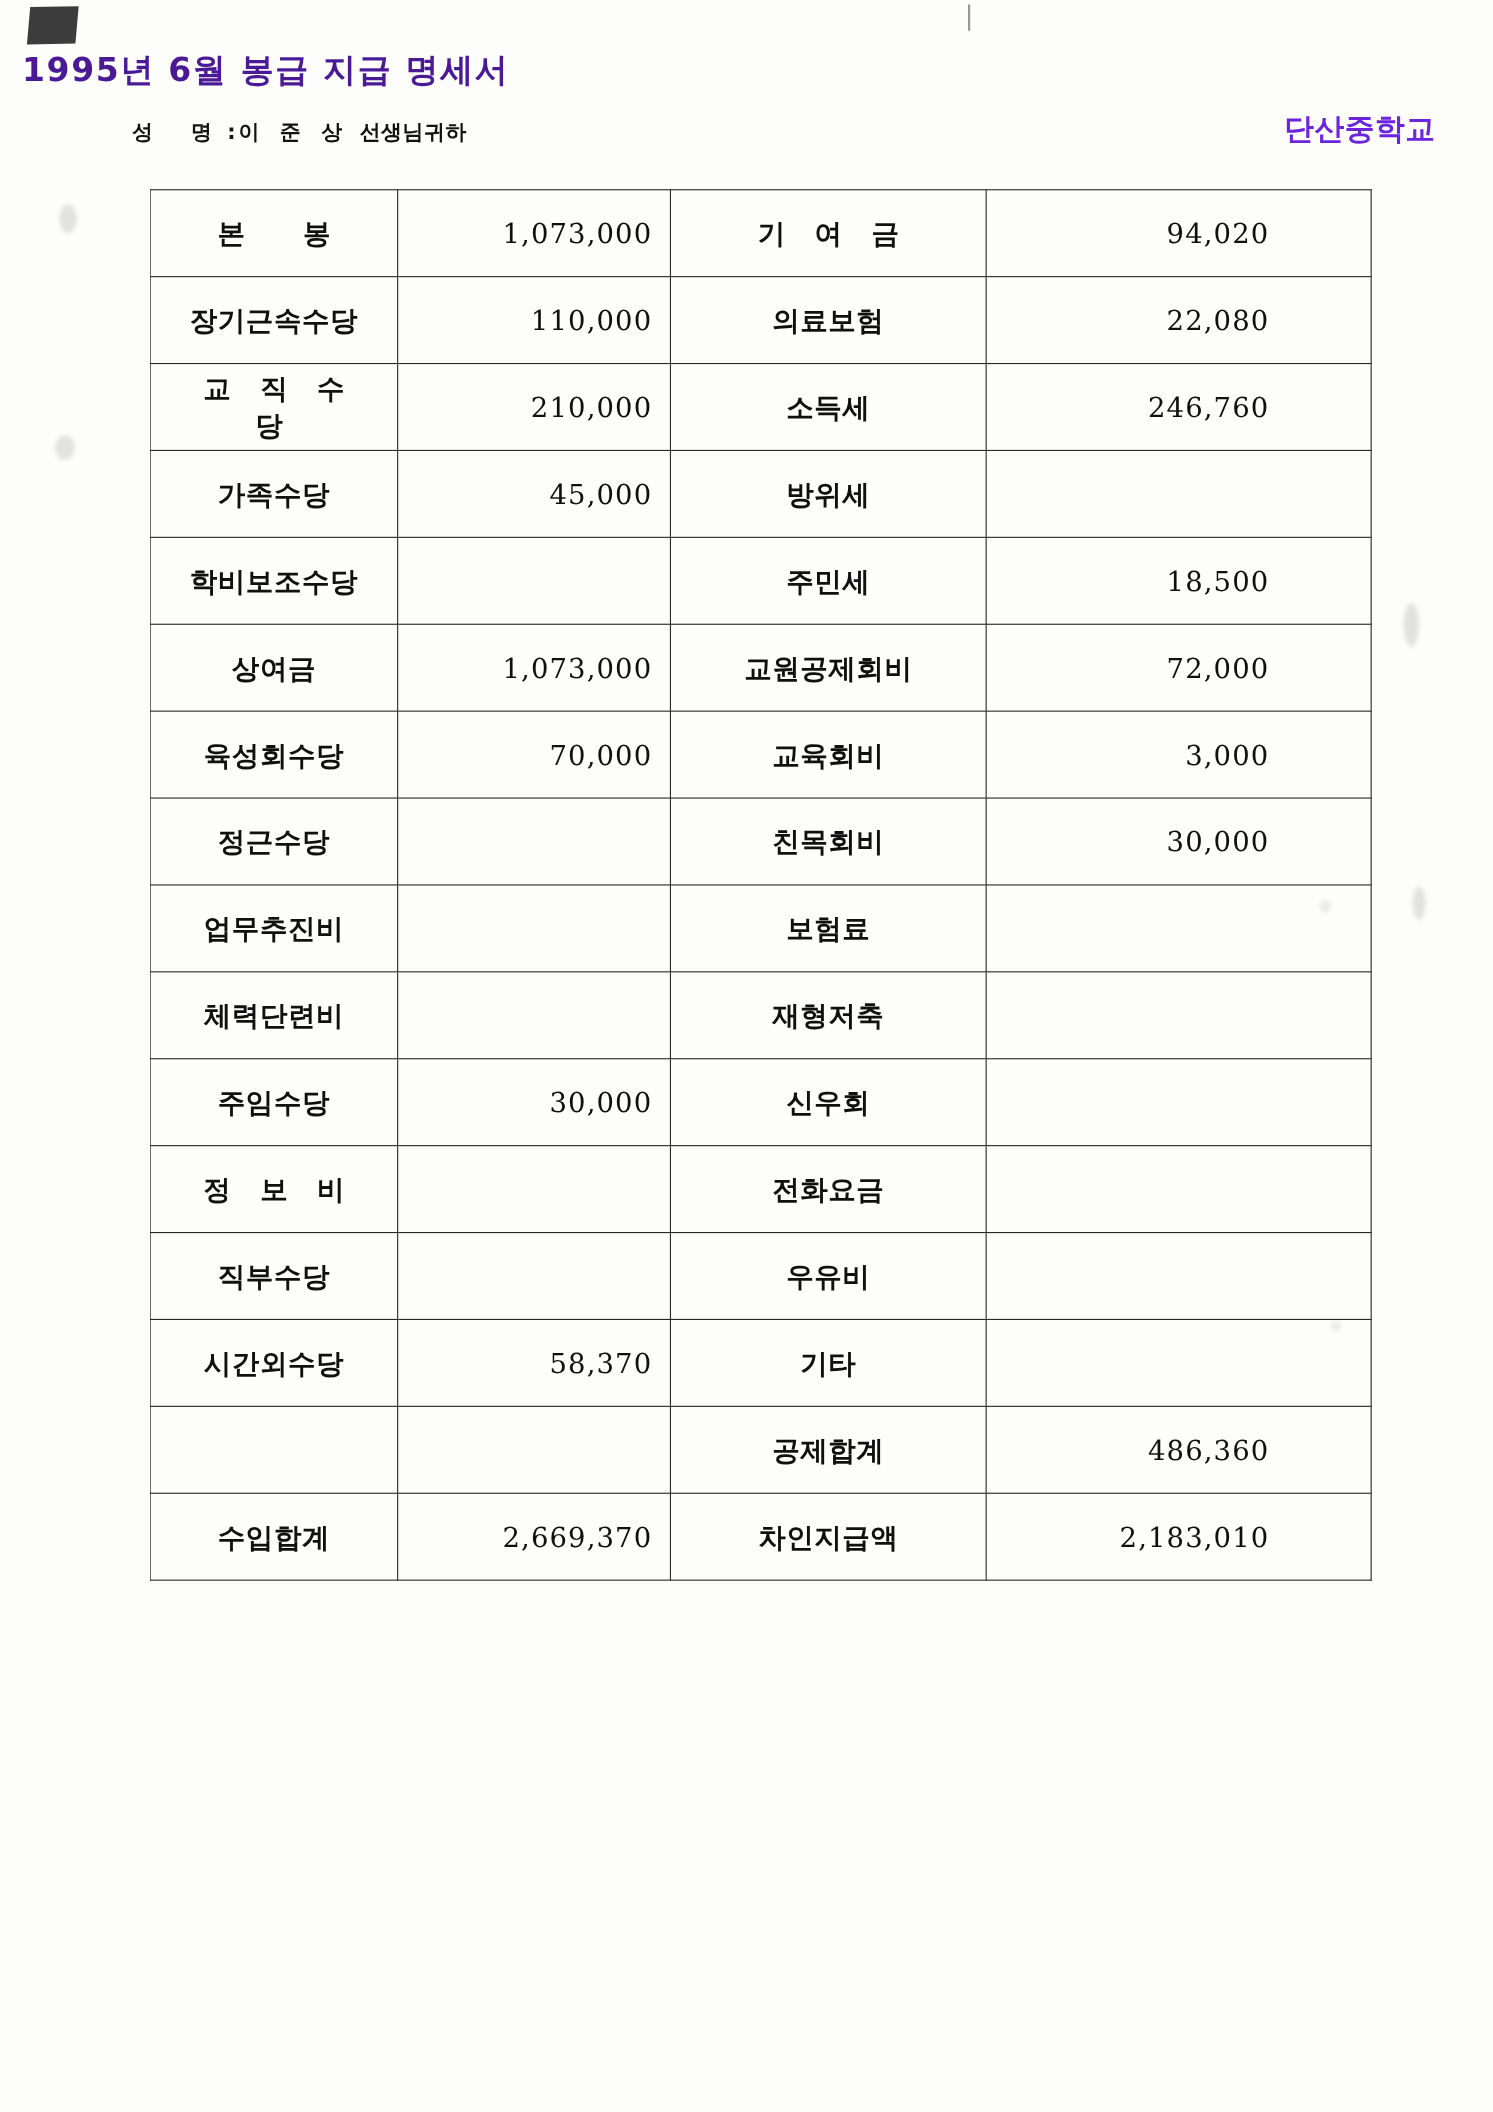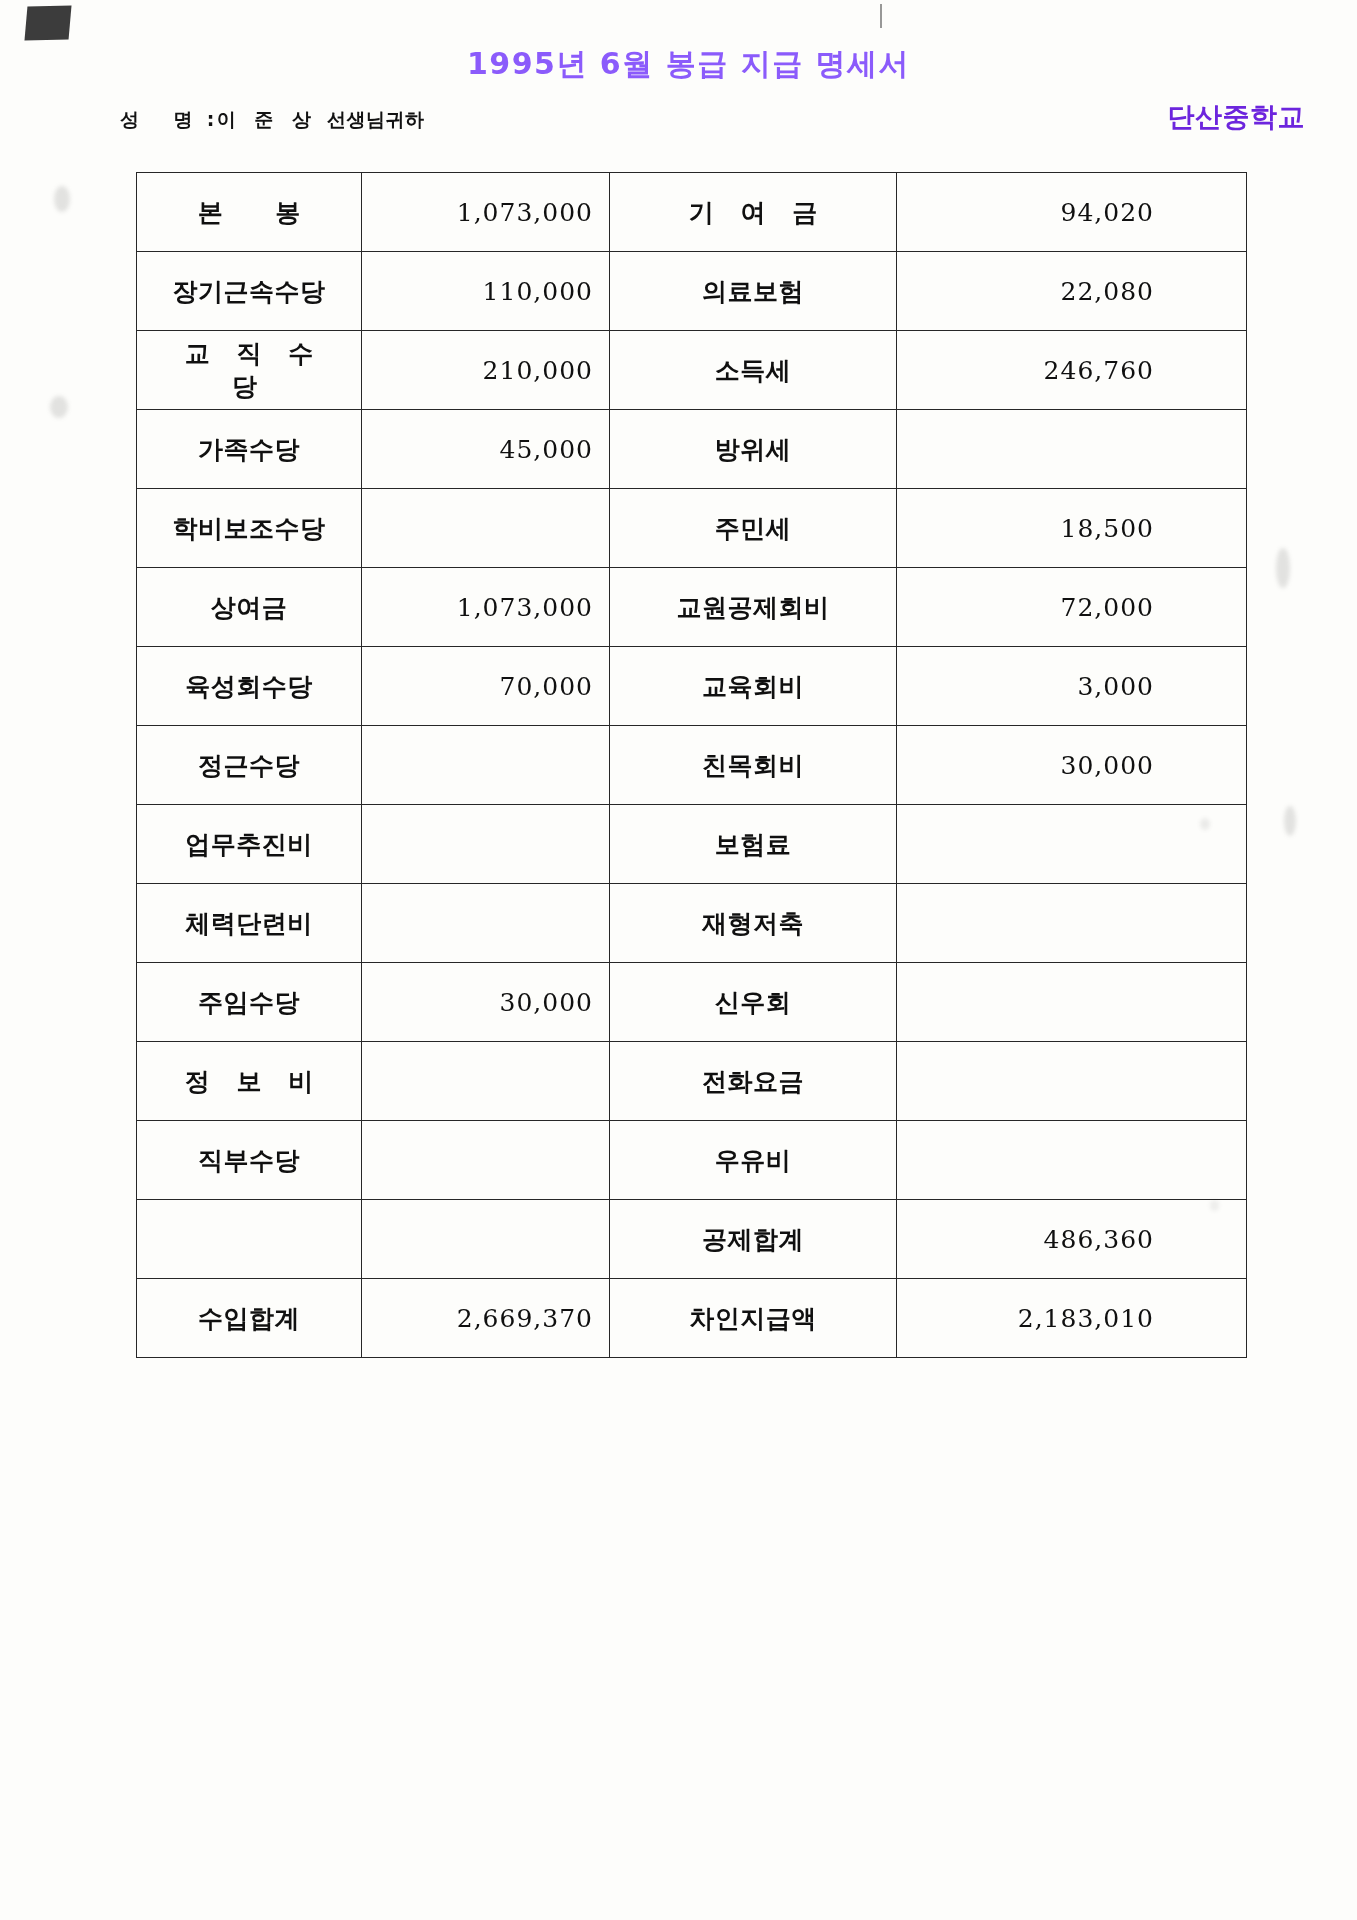--- a/index.html
+++ b/index.html
@@ -59,25 +59,24 @@
   .smudge.s6 { left: 1210px; top: 1200px; width: 9px;  height: 11px; opacity: 0.6; }
 
   
   .doc-header {
     position: absolute;
     left: 0;
     top: 44px;
     width: 100%;
   }
   .doc-title {
-    text-align: center;
     font-size: 30px;
     font-weight: bold;
     letter-spacing: 1.5px;
-    color: #8b5cf6;
+    color: #4c1d95;
     padding-left: 20px;
   }
   .name-row {
     display: flex;
     align-items: baseline;
     justify-content: space-between;
     margin-top: 14px;
     padding: 0 24px 0 120px;
   }
   .name-left {
@@ -254,20 +253,26 @@
             <td class="cell-label">전화요금</td>
             <td class="cell-amt right-col"></td>
           </tr>
           <tr>
             <td class="cell-label">직부수당</td>
             <td class="cell-amt"></td>
             <td class="cell-label">우유비</td>
             <td class="cell-amt right-col"></td>
           </tr>
           <tr>
+            <td class="cell-label">시간외수당</td>
+            <td class="cell-amt">58,370</td>
+            <td class="cell-label">기타</td>
+            <td class="cell-amt right-col"></td>
+          </tr>
+          <tr>
             <td class="cell-label"></td>
             <td class="cell-amt"></td>
             <td class="cell-label">공제합계</td>
             <td class="cell-amt right-col">486,360</td>
           </tr>
           <tr>
             <td class="cell-label">수입합계</td>
             <td class="cell-amt">2,669,370</td>
             <td class="cell-label">차인지급액</td>
             <td class="cell-amt right-col">2,183,010</td>

